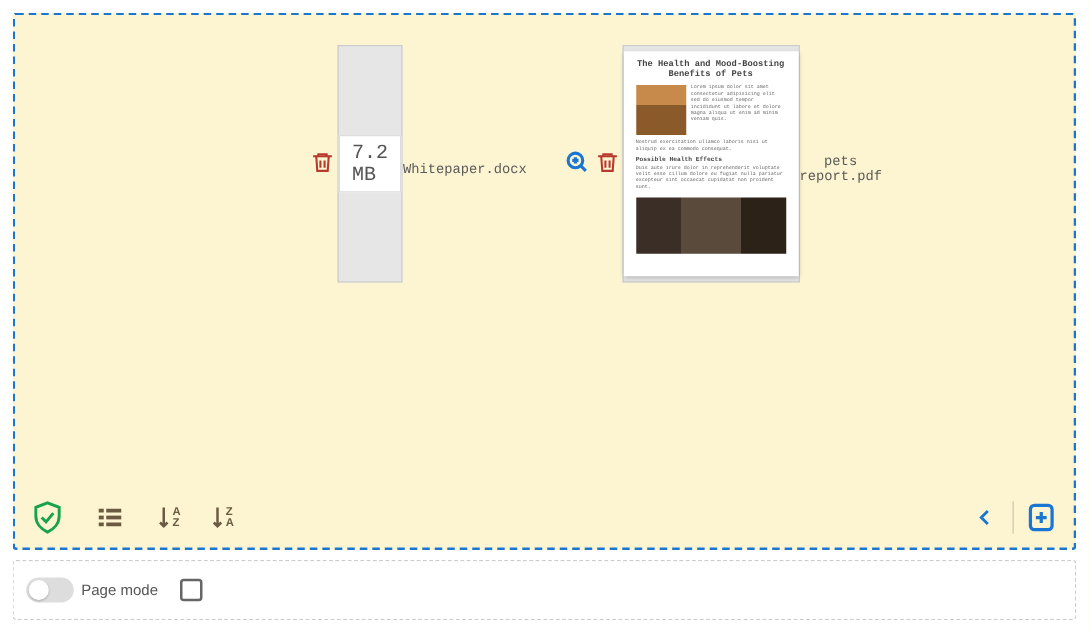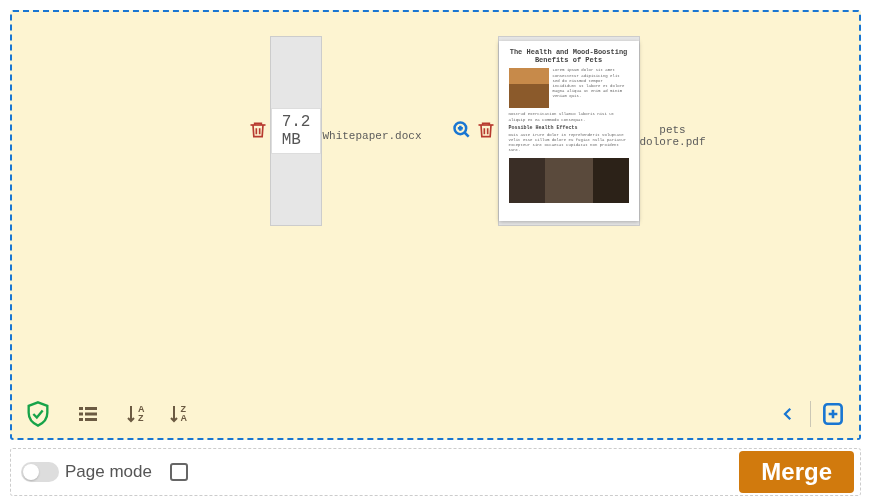--- a/index.html
+++ b/index.html
@@ -203,21 +203,21 @@
     height: 16px;
     border-radius: 50%;
     background: #fff;
     box-shadow: 0 1px 2px rgba(0,0,0,.2);
   }
   .option {
     display: flex;
     align-items: center;
     gap: 6px;
     color: #555;
-    font-size: 17px;
+    font-size: 12px;
   }
   .checkbox {
     width: 18px;
     height: 18px;
     border: 2px solid #666;
     border-radius: 3px;
     cursor: pointer;
   }
   .merge-btn {
     background: #d17a0d;
@@ -281,21 +281,21 @@
             <div class="preview-text">Lorem ipsum dolor sit amet consectetur adipisicing elit sed do eiusmod tempor incididunt ut labore et dolore magna aliqua ut enim ad minim veniam quis.</div>
           </div>
           <div class="preview-text">Nostrud exercitation ullamco laboris nisi ut aliquip ex ea commodo consequat.</div>
           <div class="preview-heading">Possible Health Effects</div>
           <div class="preview-row">
             <div class="preview-text" style="flex:1">Duis aute irure dolor in reprehenderit voluptate velit esse cillum dolore eu fugiat nulla pariatur excepteur sint occaecat cupidatat non proident sunt.</div>
           </div>
           <div class="preview-img2"></div>
         </div>
       </div>
-      <div class="file-name">pets dolore.pdf</div>
+      <div class="file-name">pets report.pdf</div>
     </div>
 
   </div>
 
   <div class="toolbar-bottom">
     <div class="toolbar-left">
       <div class="tool-icon">
         <svg width="28" height="28" viewBox="0 0 24 24" fill="none" stroke="#17a349" stroke-width="2">
             <path d="M12 2l8 3v6c0 5-3.5 9-8 11-4.5-2-8-6-8-11V5l8-3z"></path>
             <path d="M8 12l3 3 5-6"></path>
@@ -350,14 +350,13 @@
 <div class="bottom-bar">
   <div class="bottom-left">
     <div class="option">
       <div class="toggle"></div>
       <span>Page mode</span>
     </div>
     <div class="option">
       <div class="checkbox"></div>
     </div>
   </div>
-  <button class="merge-btn">Merge</button>
 </div>
 
 </body></html>

